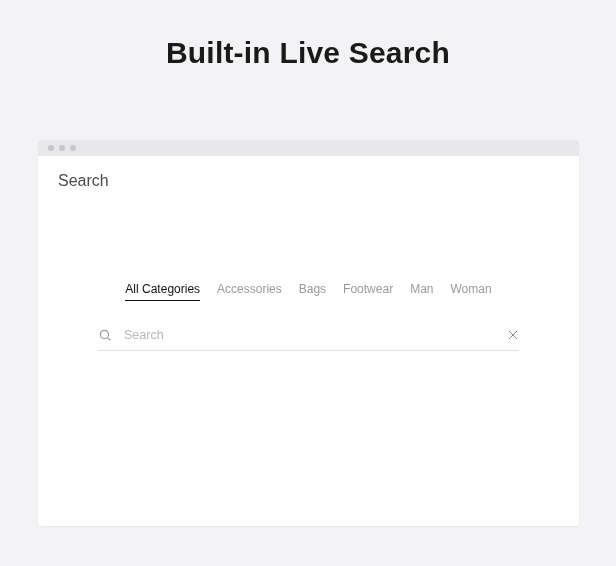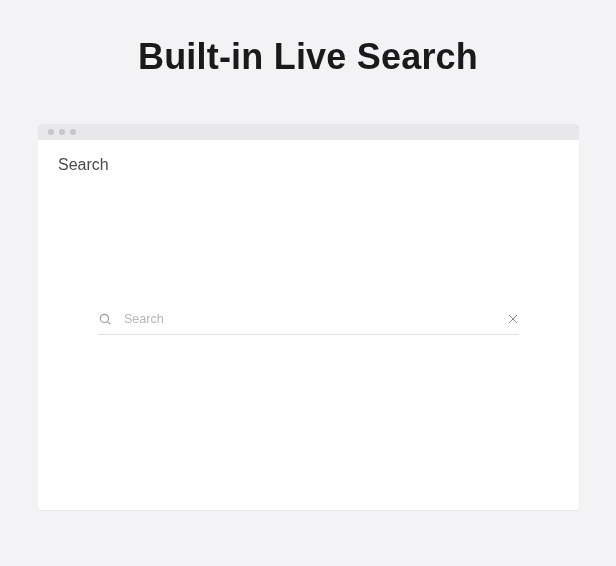--- a/index.html
+++ b/index.html
@@ -10,37 +10,37 @@
     color: #1f1f1f;
     -webkit-font-smoothing: antialiased;
   }
   .page {
     width: 616px;
     height: 566px;
     position: relative;
   }
   .hero-title {
     text-align: center;
-    font-size: 36px;
+    font-size: 30px;
     font-weight: 600;
     letter-spacing: 0.2px;
     color: #1a1a1a;
     padding-top: 36px;
   }
   .hero-sub {
     text-align: center;
     font-size: 16.5px;
     color: #2a2a2a;
     margin-top: 22px;
     font-weight: 400;
   }
   .window {
     position: absolute;
     left: 38px;
-    top: 124px;
+    top: 140px;
     width: 541px;
     height: 386px;
     background: #ffffff;
     border-radius: 3px;
     box-shadow: 0 1px 2px rgba(0,0,0,0.05);
     overflow: hidden;
   }
   .titlebar {
     height: 16px;
     background: #e8e8ea;
@@ -128,20 +128,28 @@
 
   <div class="window">
     <div class="titlebar">
       <span class="dot"></span>
       <span class="dot"></span>
       <span class="dot"></span>
     </div>
     <div class="win-body">
       <div class="app-title">Search</div>
 
+      <div class="tabs">
+        <span class="tab active">All Categories</span>
+        <span class="tab">Accessories</span>
+        <span class="tab">Bags</span>
+        <span class="tab">Footwear</span>
+        <span class="tab">Man</span>
+        <span class="tab">Woman</span>
+      </div>
 
       <div class="search-row">
         <span class="icon-search">
           <svg viewBox="0 0 24 24" width="14" height="14" fill="none" stroke="currentColor" stroke-width="2">
             <circle cx="11" cy="11" r="7"></circle>
             <line x1="21" y1="21" x2="16.65" y2="16.65"></line>
           </svg>
         </span>
         <input class="search-input" type="text" placeholder="Search" style="">
         <span class="icon-clear">

